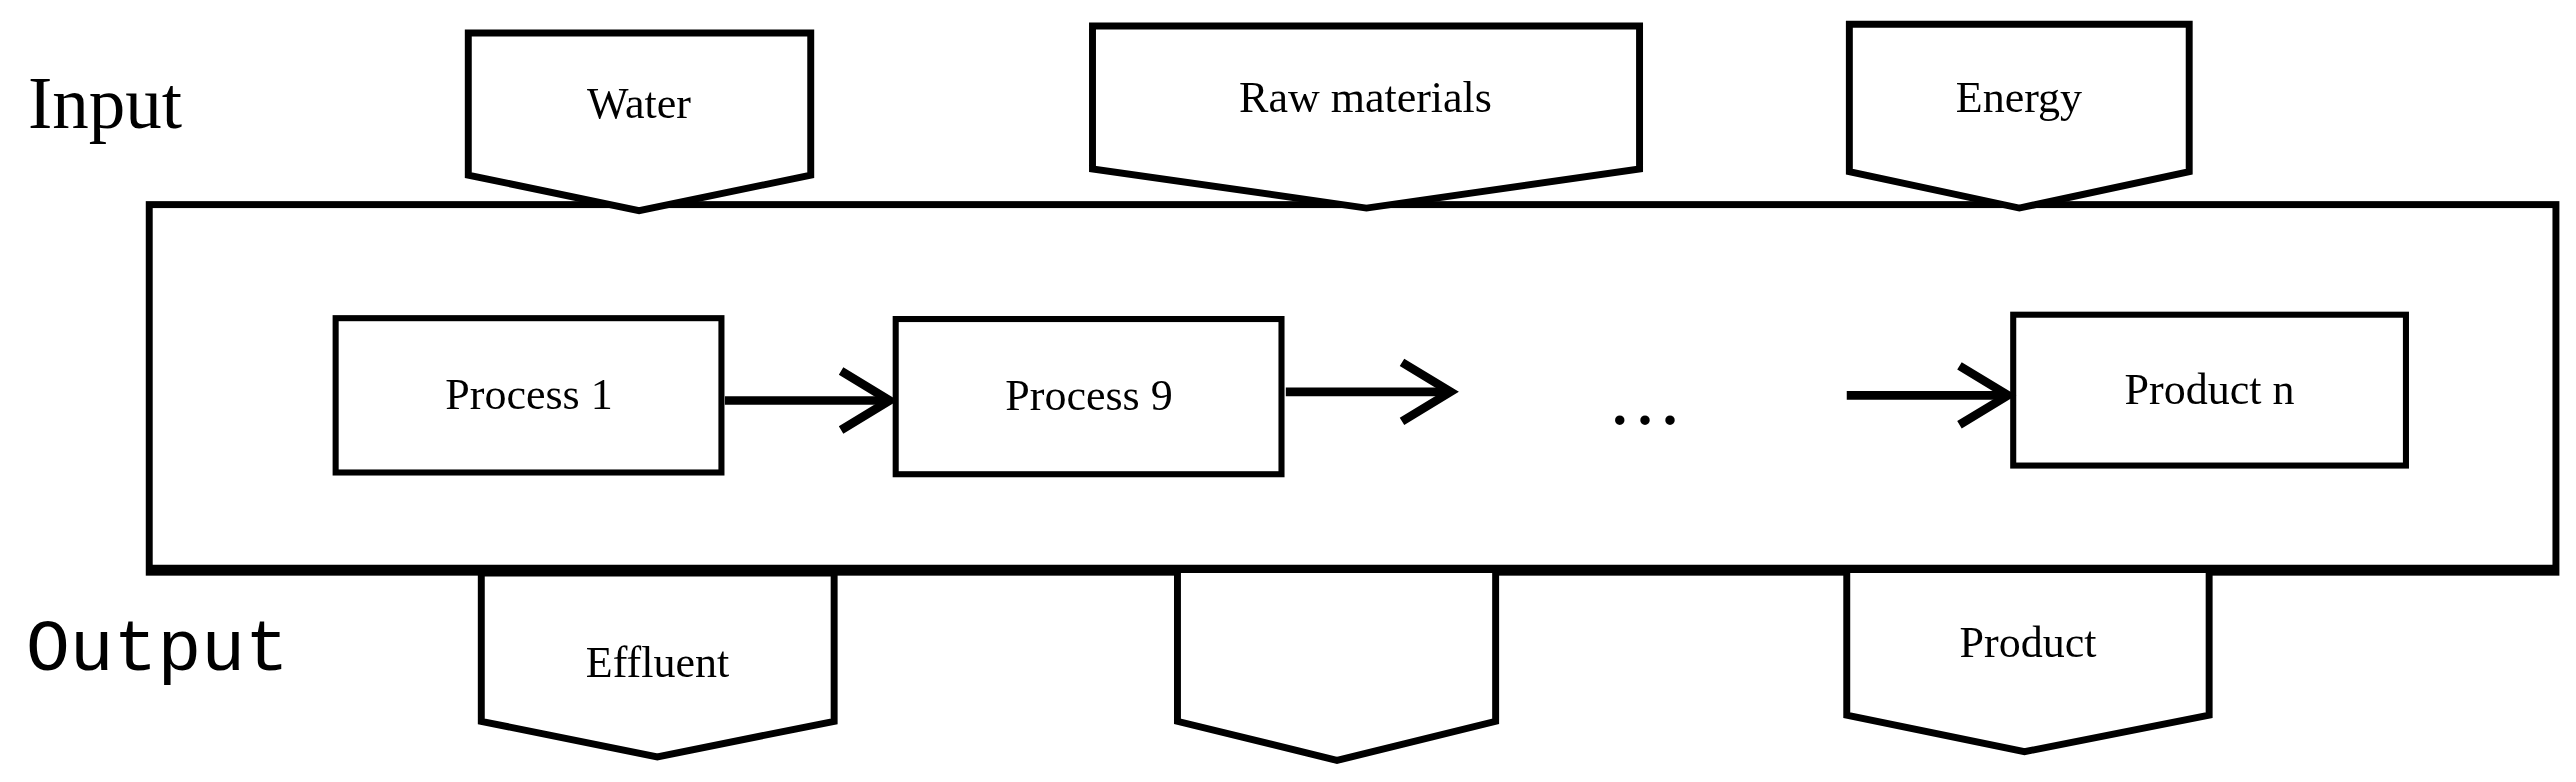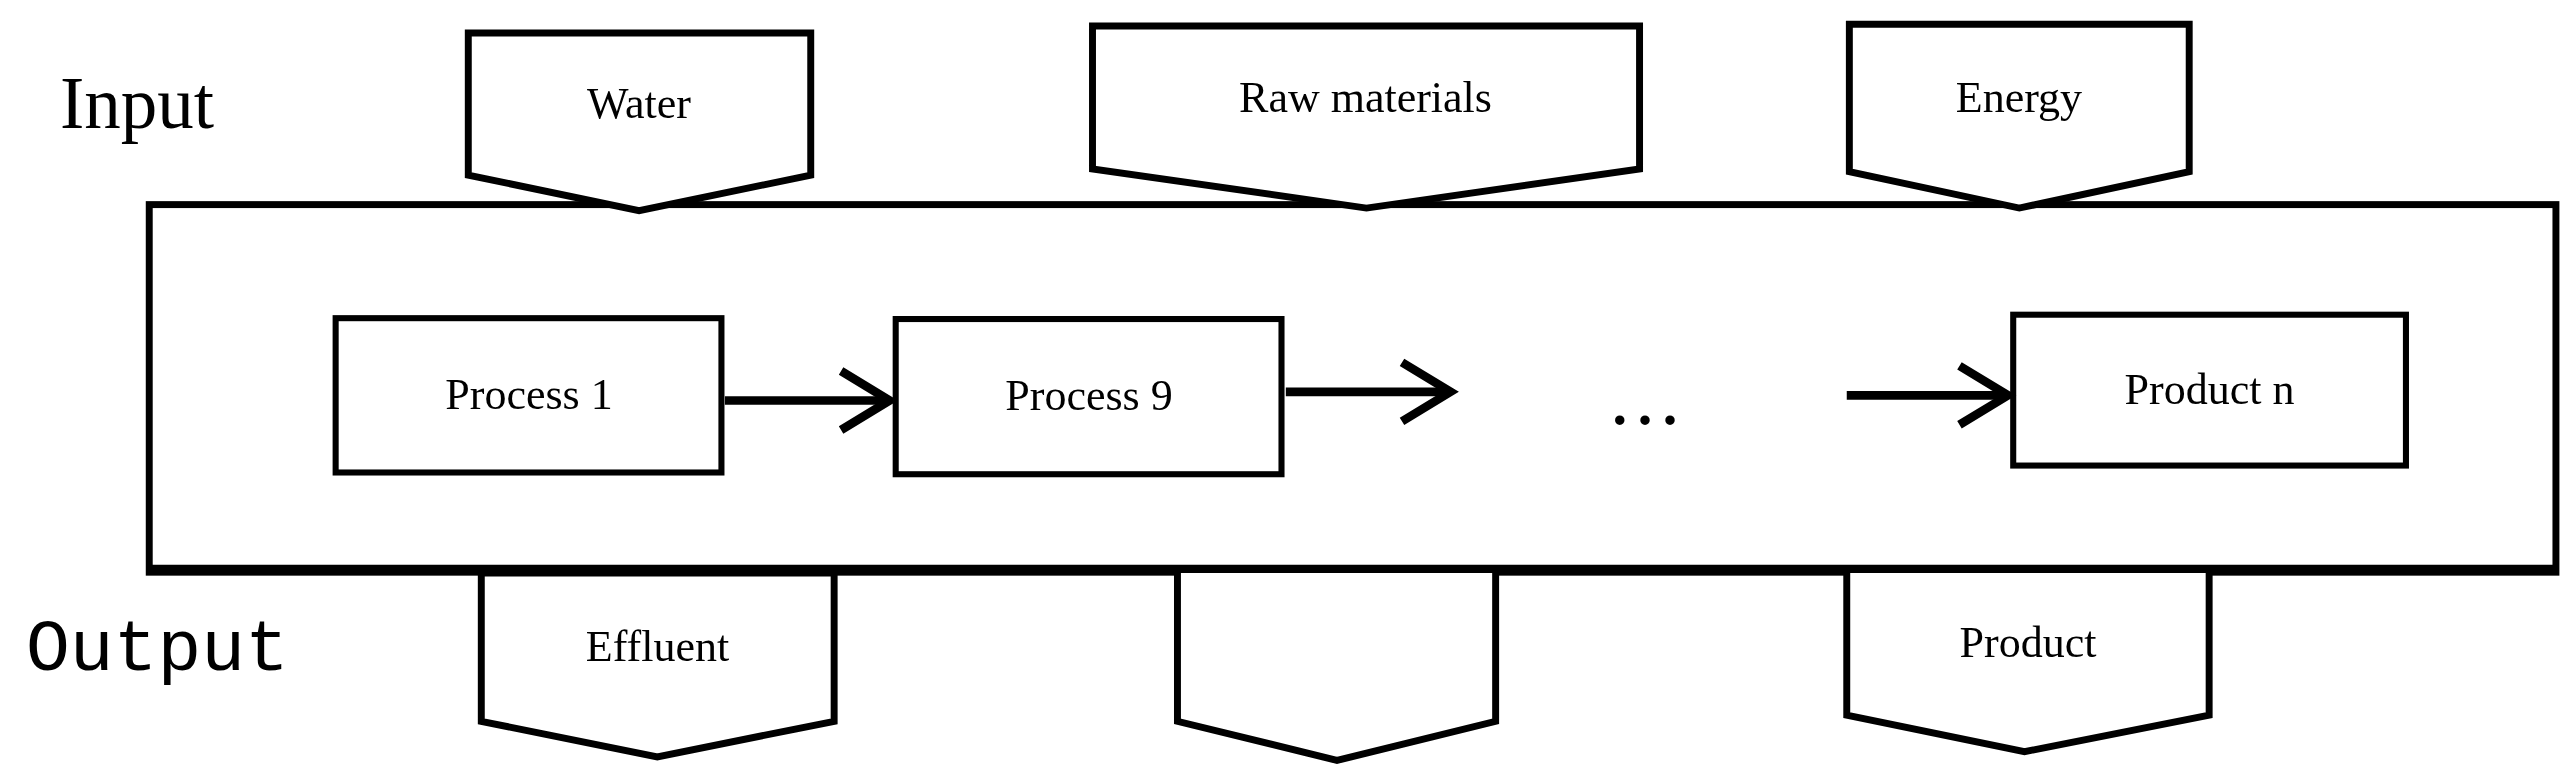--- a/index.html
+++ b/index.html
@@ -49,29 +49,29 @@
     text-align: center;
     font-size: 80px;
     line-height: 87px;
     letter-spacing: 5.2px;
     color: #000000;
   }
   
   .water-lbl    { left: 468px;  top: 33px;  width: 342px; height: 143px; }
   .raw-lbl      { left: 1092px; top: 26px;  width: 547px; height: 144px; }
   .energy-lbl   { left: 1849px; top: 24px;  width: 340px; height: 148px; }
-  .effluent-lbl { left: 481px;  top: 573px; width: 353px; height: 149px; font-family: Liberation Serif, serif; }
+  .effluent-lbl { left: 481px;  top: 589px; width: 353px; height: 149px; font-family: Liberation Serif, serif; }
   .waste-lbl    { left: 1177px; top: 570px; width: 318px; height: 153px; }
   .product-lbl  { left: 1847px; top: 570px; width: 362px; height: 147px; }
   
   .p1-lbl { left: 336px;  top: 318px; width: 386px; height: 154px; }
   .p2-lbl { left: 896px; top: 319px; width: 386px; height: 155px; }
   .pn-lbl { left: 2013px; top: 315px; width: 393px; height: 151px; }
   
-  .input-lbl  { left: 28px; top: 62px; margin-left: 32px; }
+  .input-lbl  { left: 28px; top: 62px; }
   .output-lbl { left: 26px; top: 609px; font-family: Liberation Mono, monospace; }
 </style>
 </head>
 <body>
 
 <div class="canvas">
 
   <svg class="lines-svg" viewBox="0 0 2971 902" xmlns="http://www.w3.org/2000/svg">
 
     <rect x="172" y="236" width="2776" height="424" fill="none" stroke="#000000" stroke-width="8"></rect>

